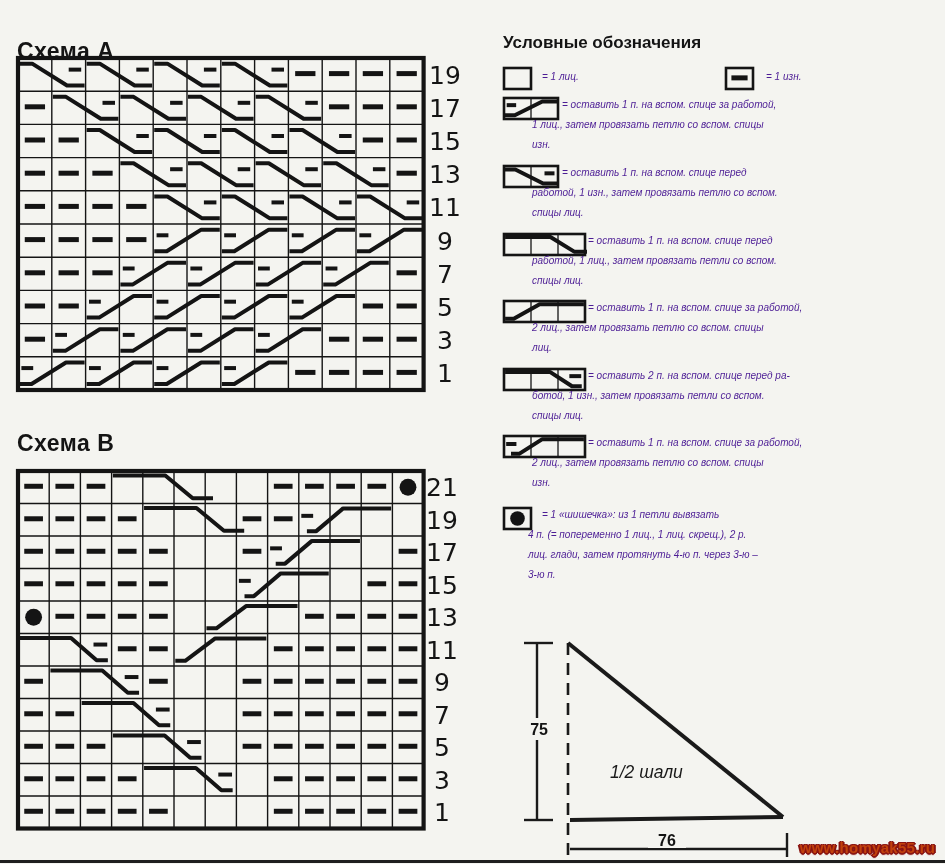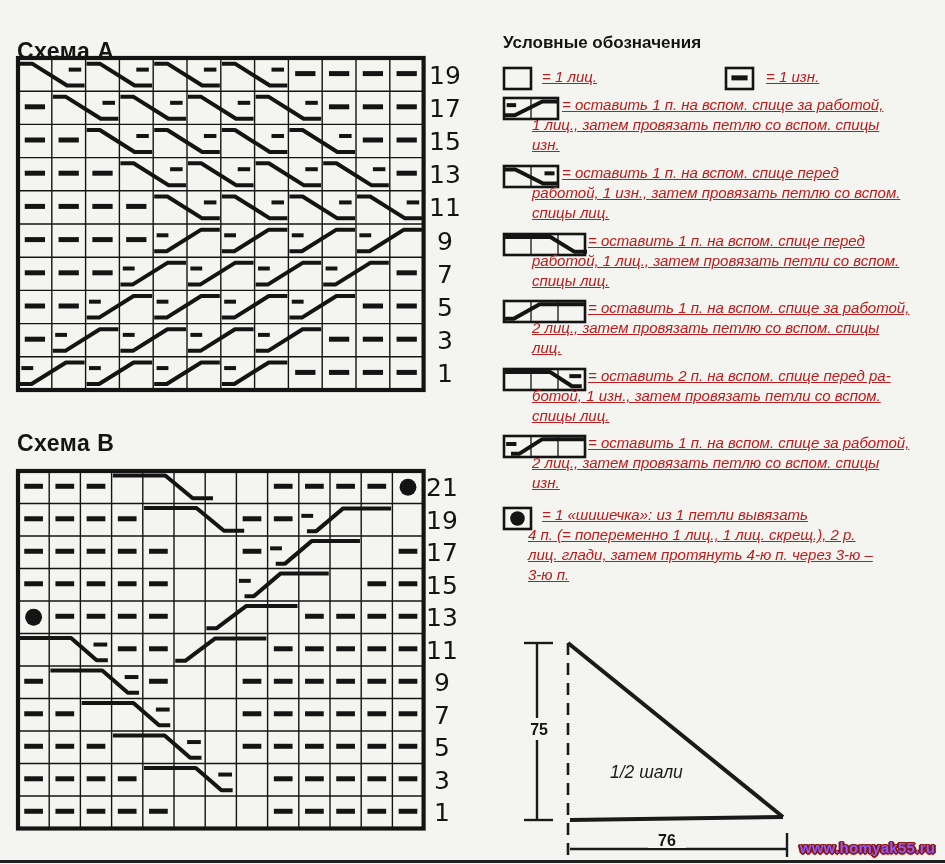--- a/index.html
+++ b/index.html
@@ -22,40 +22,40 @@
     font-family:"DejaVu Sans", sans-serif;
     font-size:25px;fill:#141414;
   }
   
   #legend{position:absolute;left:500px;top:30px;width:445px;height:600px;}
   #legend-title{position:absolute;left:3px;top:3px;font-size:17px;font-weight:bold;}
   .legend-item{position:absolute;left:0;width:445px;}
   .sym{position:absolute;left:2px;top:0;}
   .txt{
     position:absolute;white-space:nowrap;
-    font-style:italic;font-size:15px;line-height:20px;color:#b91c1c;text-decoration:underline;
+    font-style:italic;font-size:10px;line-height:20px;color:#4c1d95;
   }
   .first1{left:42px;top:1px;}
   .first2{left:62px;top:-1px;}
   .first3{left:88px;top:-1px;}
   .cont1{left:32px;top:19px;}
   .cont2{left:32px;top:39px;}
   .bfirst{left:42px;top:-1px;}
   .bc1{left:28px;top:19px;}
   .bc2{left:28px;top:39px;}
   .bc3{left:28px;top:59px;}
   
   #triangle{position:absolute;left:500px;top:628px;}
   .dim-label{font-weight:bold;font-size:16px;fill:#141414;font-family:"Liberation Sans",sans-serif;}
   .tri-label{font-style:italic;font-size:17.5px;fill:#1a1a1a;font-family:"Liberation Sans",sans-serif;}
   
   #watermark{
     position:absolute;left:790px;top:839px;width:155px;height:23px;
     font-size:15px;font-weight:bold;letter-spacing:0.3px;text-align:center;
-    color:#8b5cf6;
+    color:#c2410c;
     text-shadow:-1px -1px 0 #8a1512,1px -1px 0 #8a1512,-1px 1px 0 #8a1512,
                  1px 1px 0 #8a1512,0 2px 1px #8a1512,2px 0 0 #8a1512,-2px 0 0 #8a1512;
   }
   #bottom-edge{position:absolute;left:0;top:860px;width:945px;height:3px;background:#1f1f1f;}
 </style>
 </head>
 <body>
 
 <div class="scheme-title" id="title-a">Схема А</div>
 <svg id="chart-a" width="462" height="340" viewBox="0 0 462 340">

